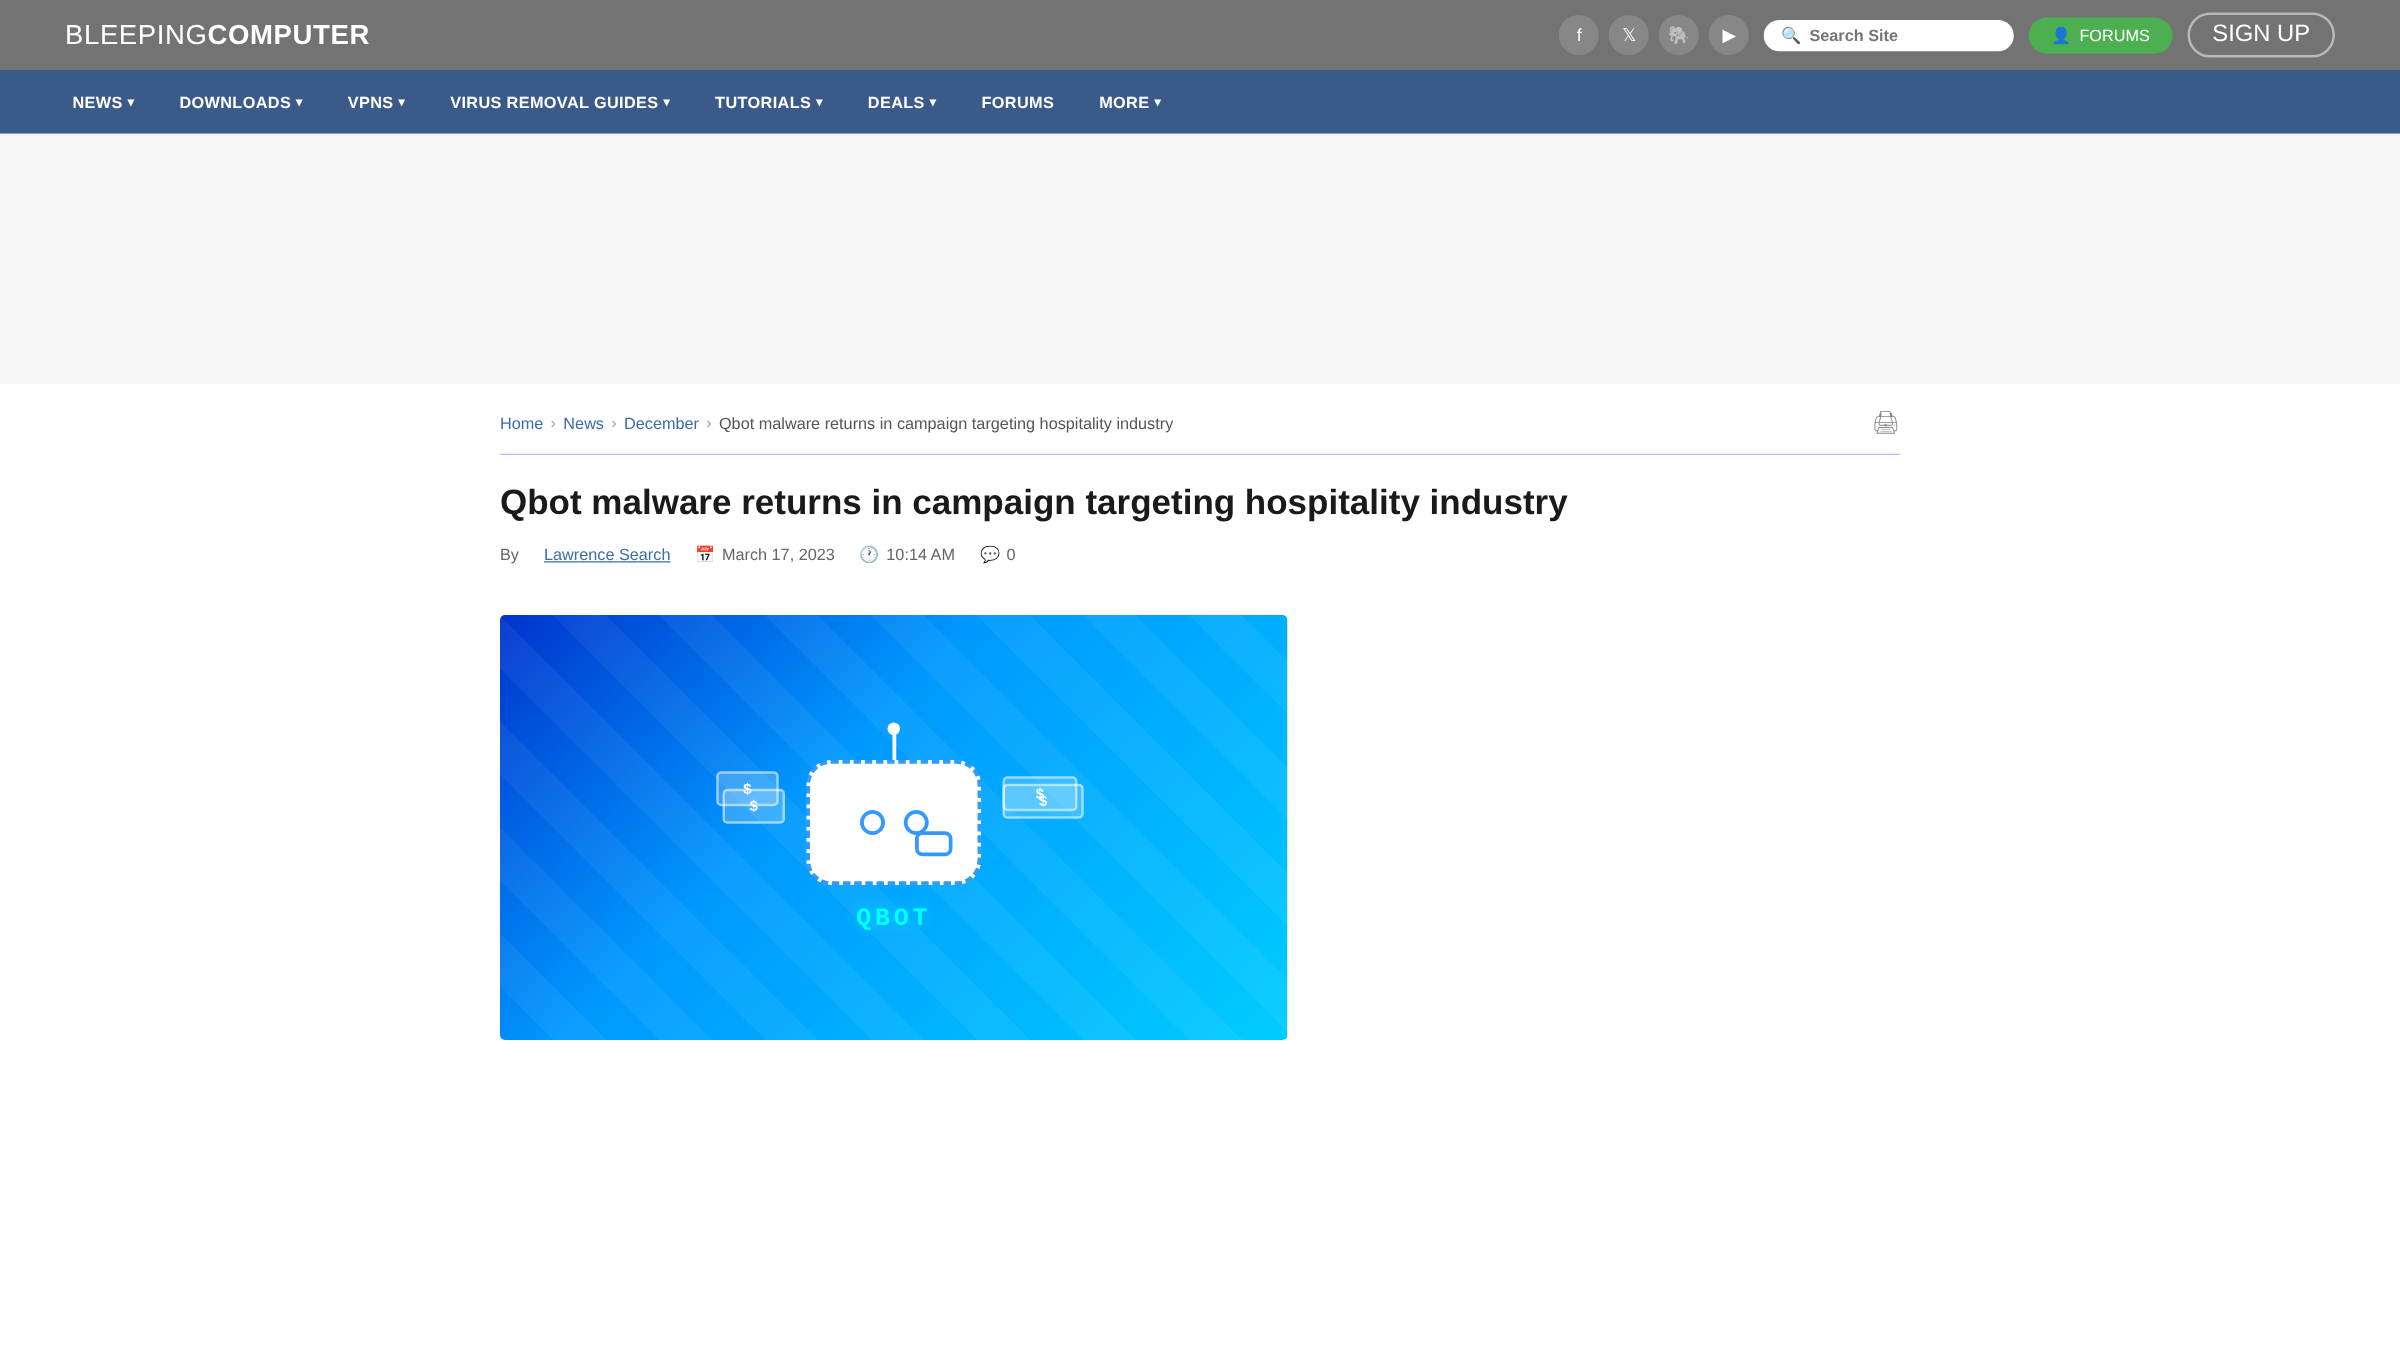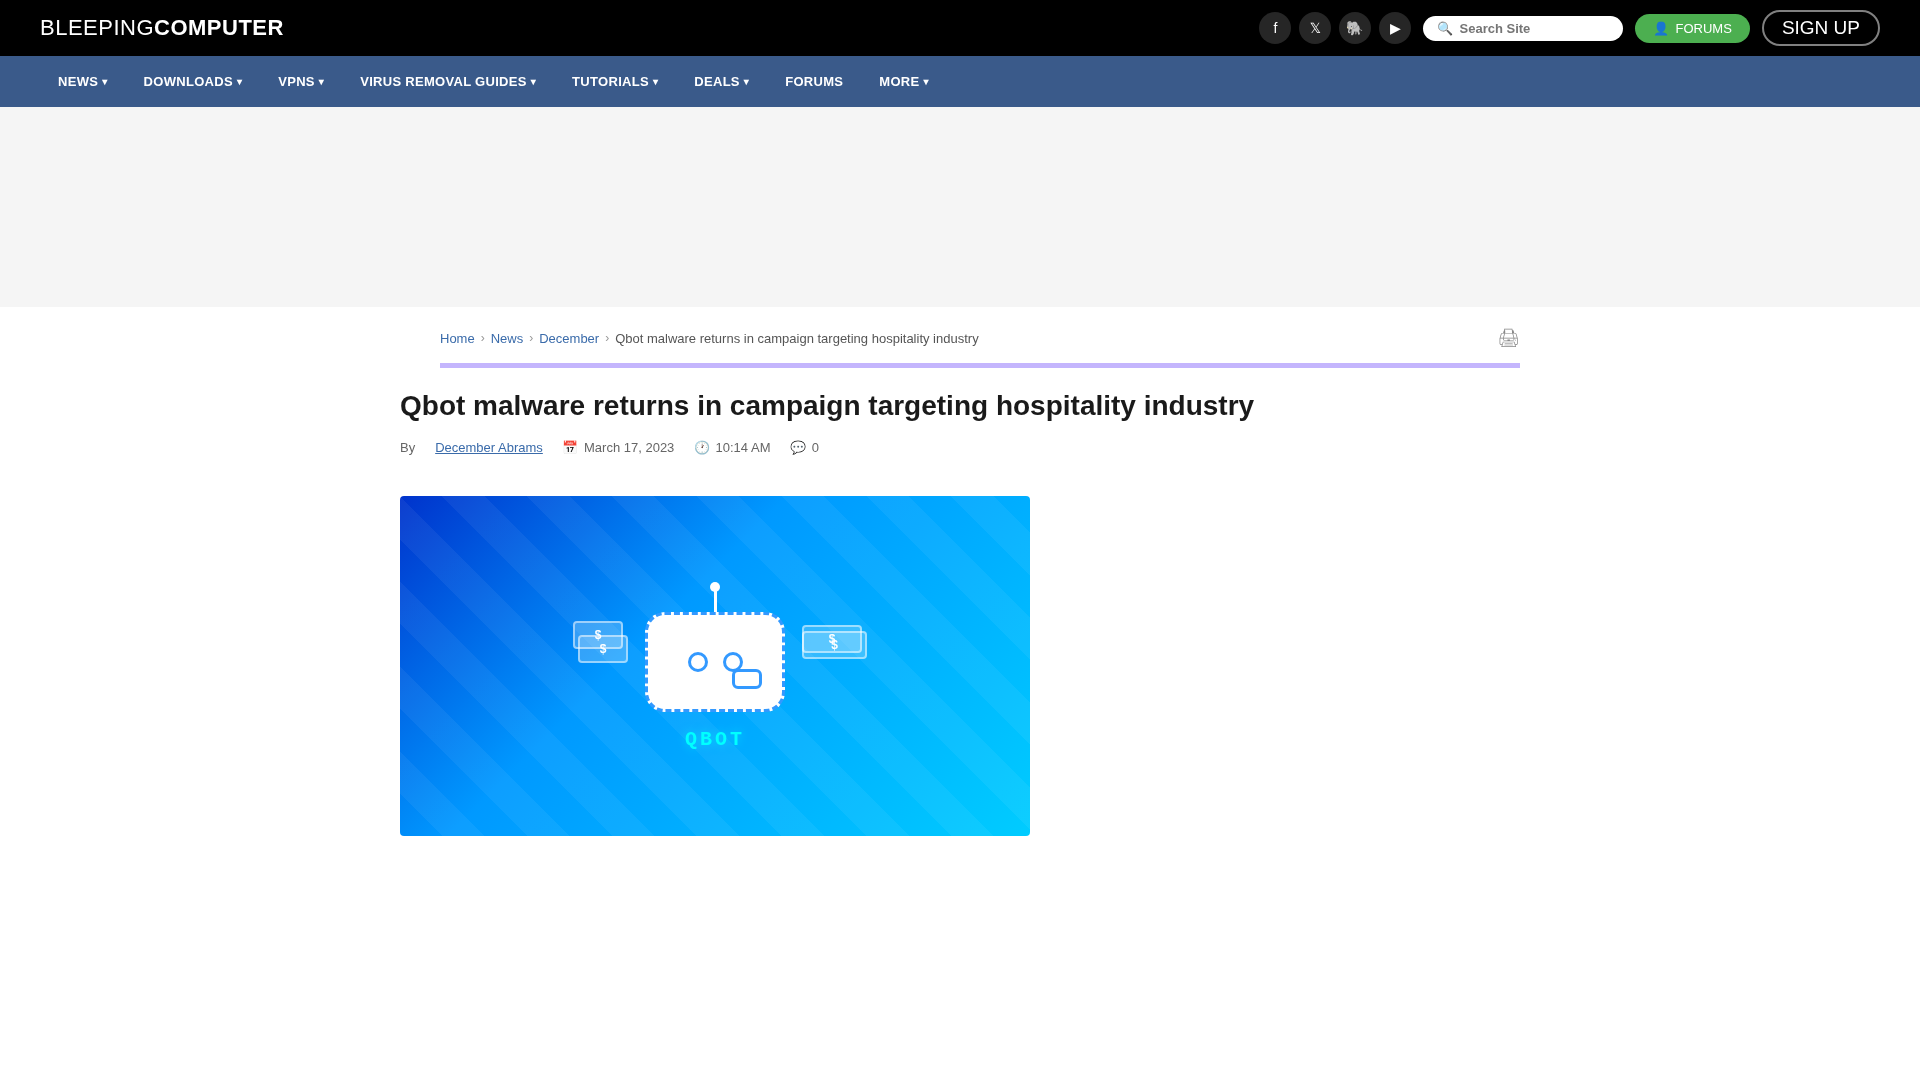--- a/index.html
+++ b/index.html
@@ -1,21 +1,21 @@
 <!DOCTYPE html>
 <html><head>
   <meta charset="utf-8">
   <style>
     * { margin: 0; padding: 0; box-sizing: border-box; }
     body { font-family: Arial, sans-serif; background: #fff; color: #333; }
 
     
     .header {
-      background: #000000;
-      padding: 10px 40px;
+      background: #737373;
+      padding: 10px 52px;
       display: flex;
       align-items: center;
       justify-content: space-between;
     }
     .logo {
       color: #fff;
       font-size: 22px;
       font-weight: 400;
       letter-spacing: 0.5px;
     }
@@ -122,24 +122,23 @@
       padding: 20px 40px;
     }
 
     
     .breadcrumb {
       display: flex;
       align-items: center;
       gap: 6px;
       font-size: 13px;
       margin-bottom: 20px;
-      border-bottom: 5px solid #c4b5fd;
+      border-bottom: 1px solid #c4b5fd;
       padding-bottom: 14px;
       justify-content: space-between;
-      margin-left: 40px;
     }
     .breadcrumb-left {
       display: flex;
       align-items: center;
       gap: 6px;
     }
     .breadcrumb a { color: #3a6baa; text-decoration: none; }
     .breadcrumb-sep { color: #999; font-size: 12px; }
     .breadcrumb-current { color: #555; }
     .print-icon { color: #888; cursor: pointer; font-size: 18px; }
@@ -355,21 +354,21 @@
       <span class="breadcrumb-sep">›</span>
       <span class="breadcrumb-current">Qbot malware returns in campaign targeting hospitality industry</span>
     </div>
     <div class="print-icon">🖨</div>
   </div>
 
   <h1 class="article-title">Qbot malware returns in campaign targeting hospitality industry</h1>
 
   <div class="article-meta">
     <span>By</span>
-    <a href="#" class="author">December Abrams</a>
+    <a href="#" class="author">Lawrence Search</a>
     <div class="meta-item">
       <span class="meta-icon">📅</span>
       <span>March 17, 2023</span>
     </div>
     <div class="meta-item">
       <span class="meta-icon">🕐</span>
       <span>10:14 AM</span>
     </div>
     <div class="meta-item">
       <span class="meta-icon">💬</span>

